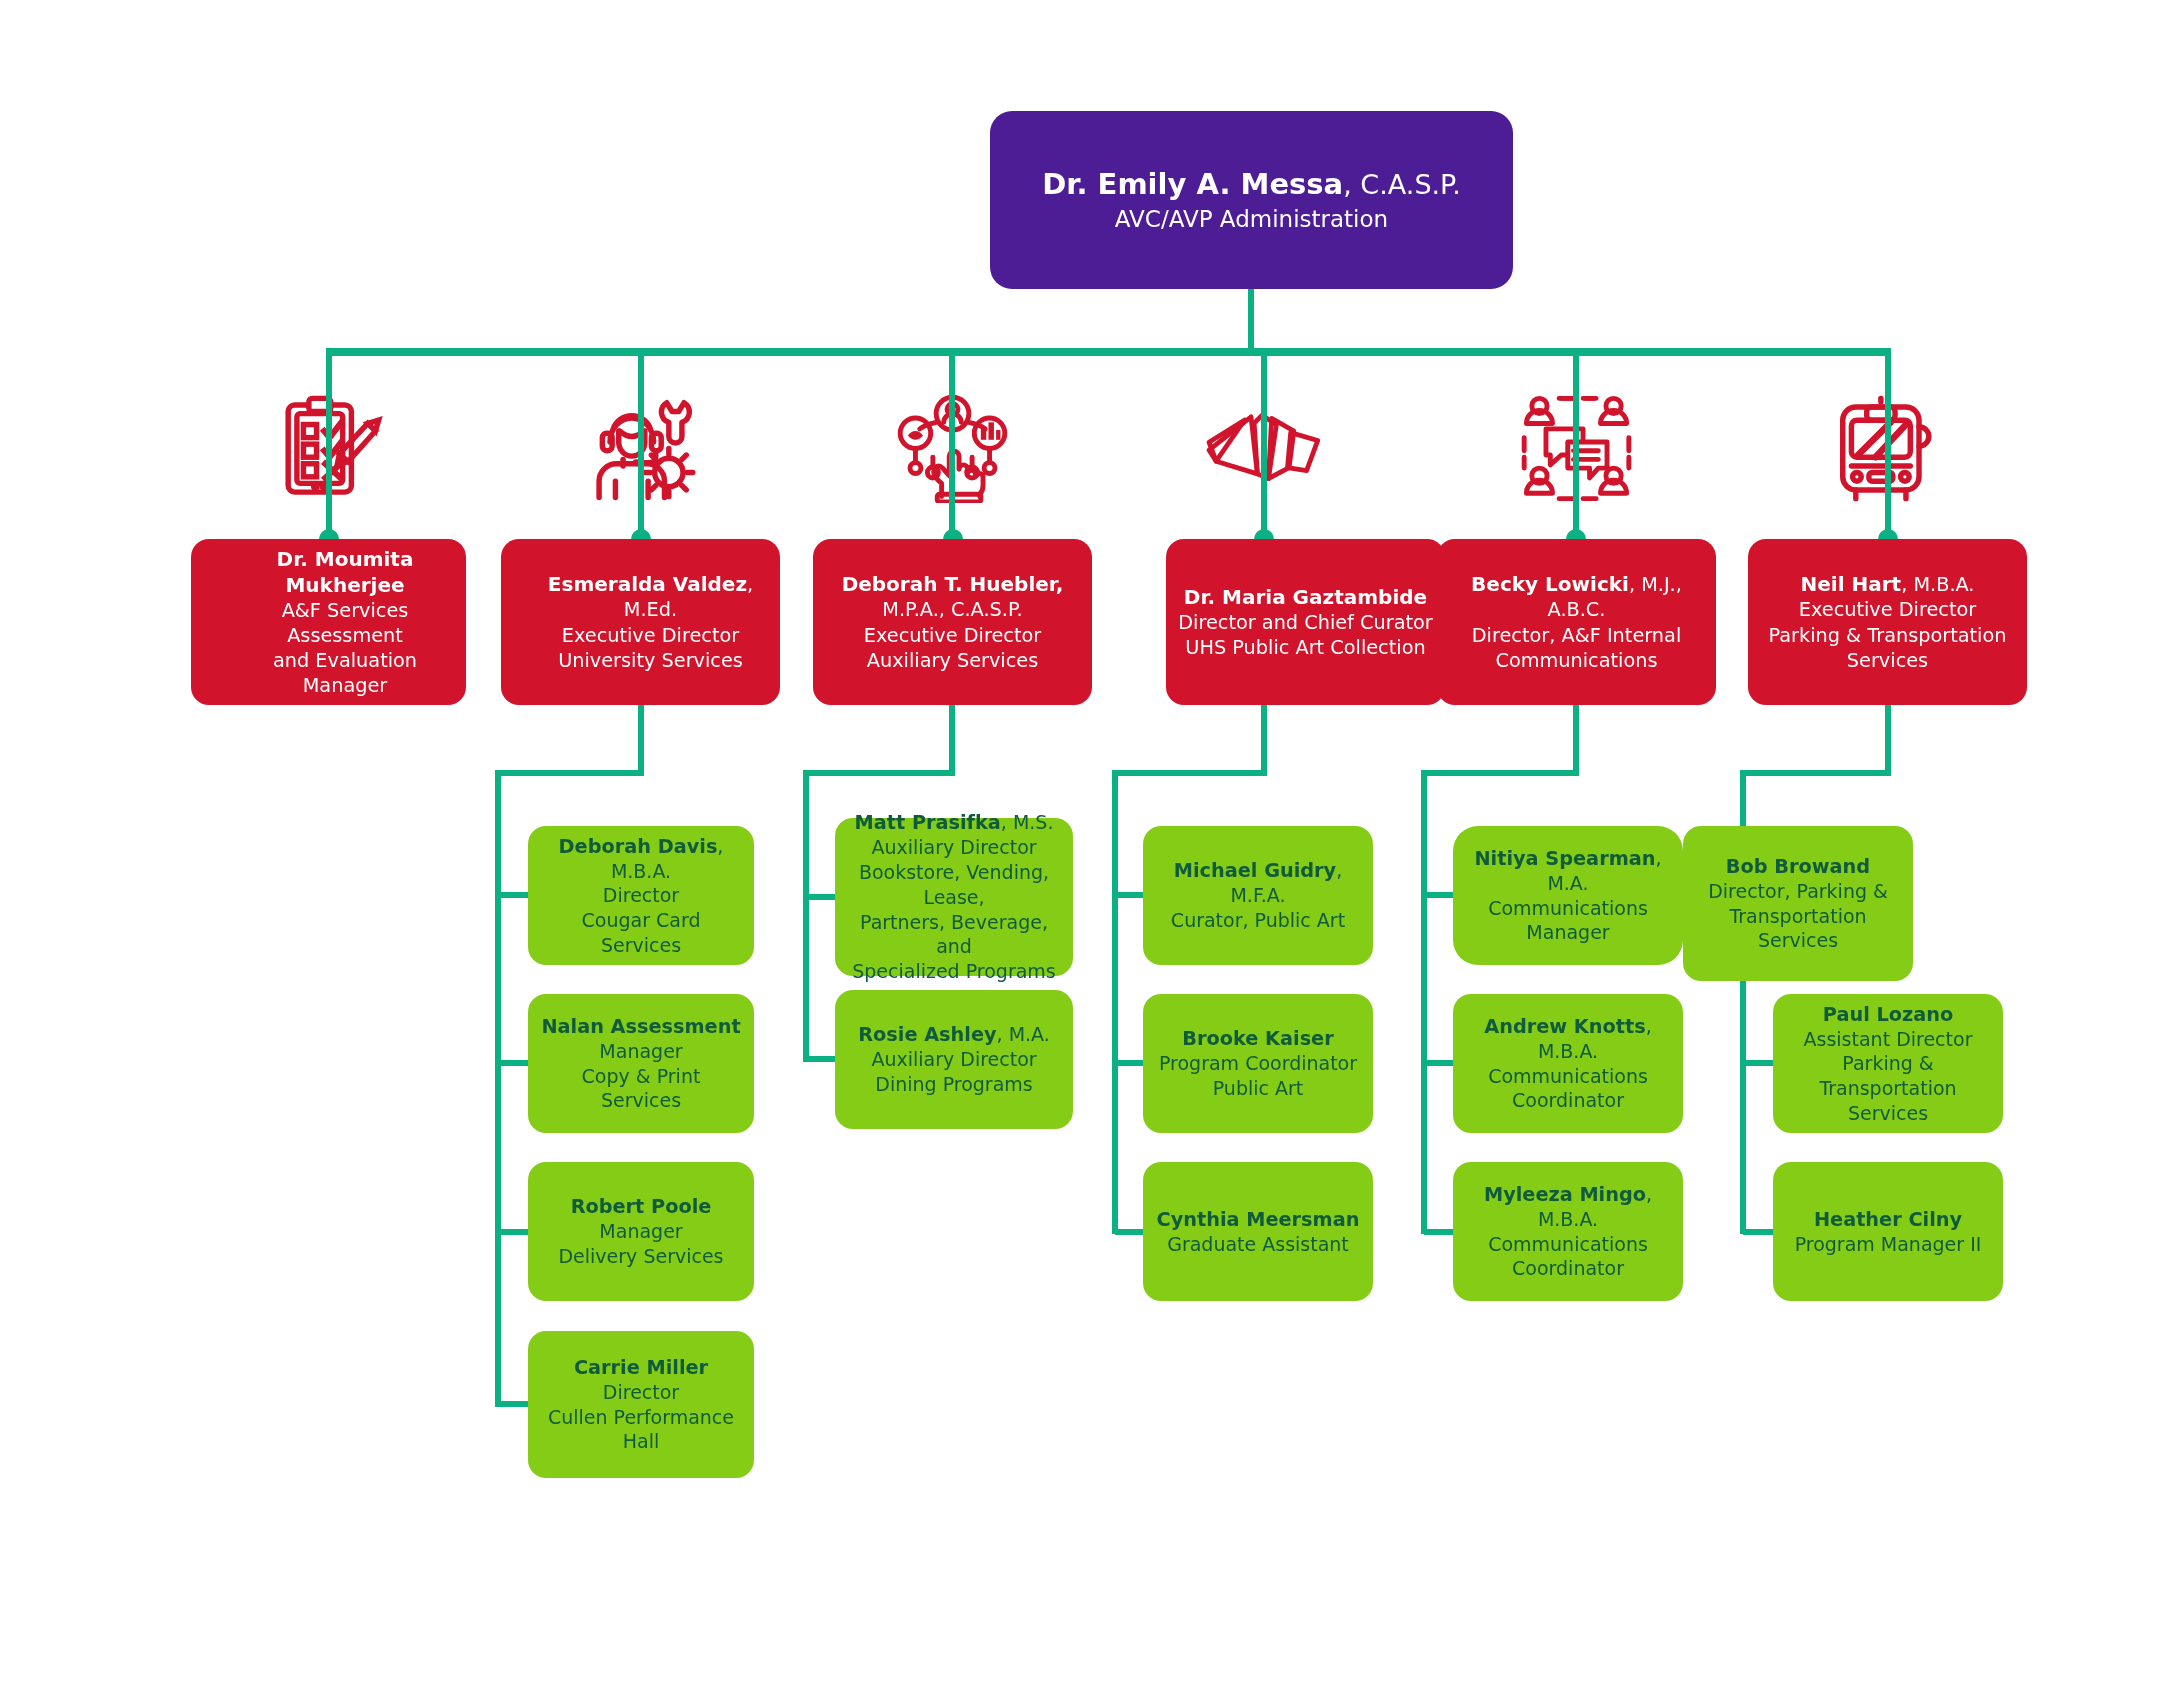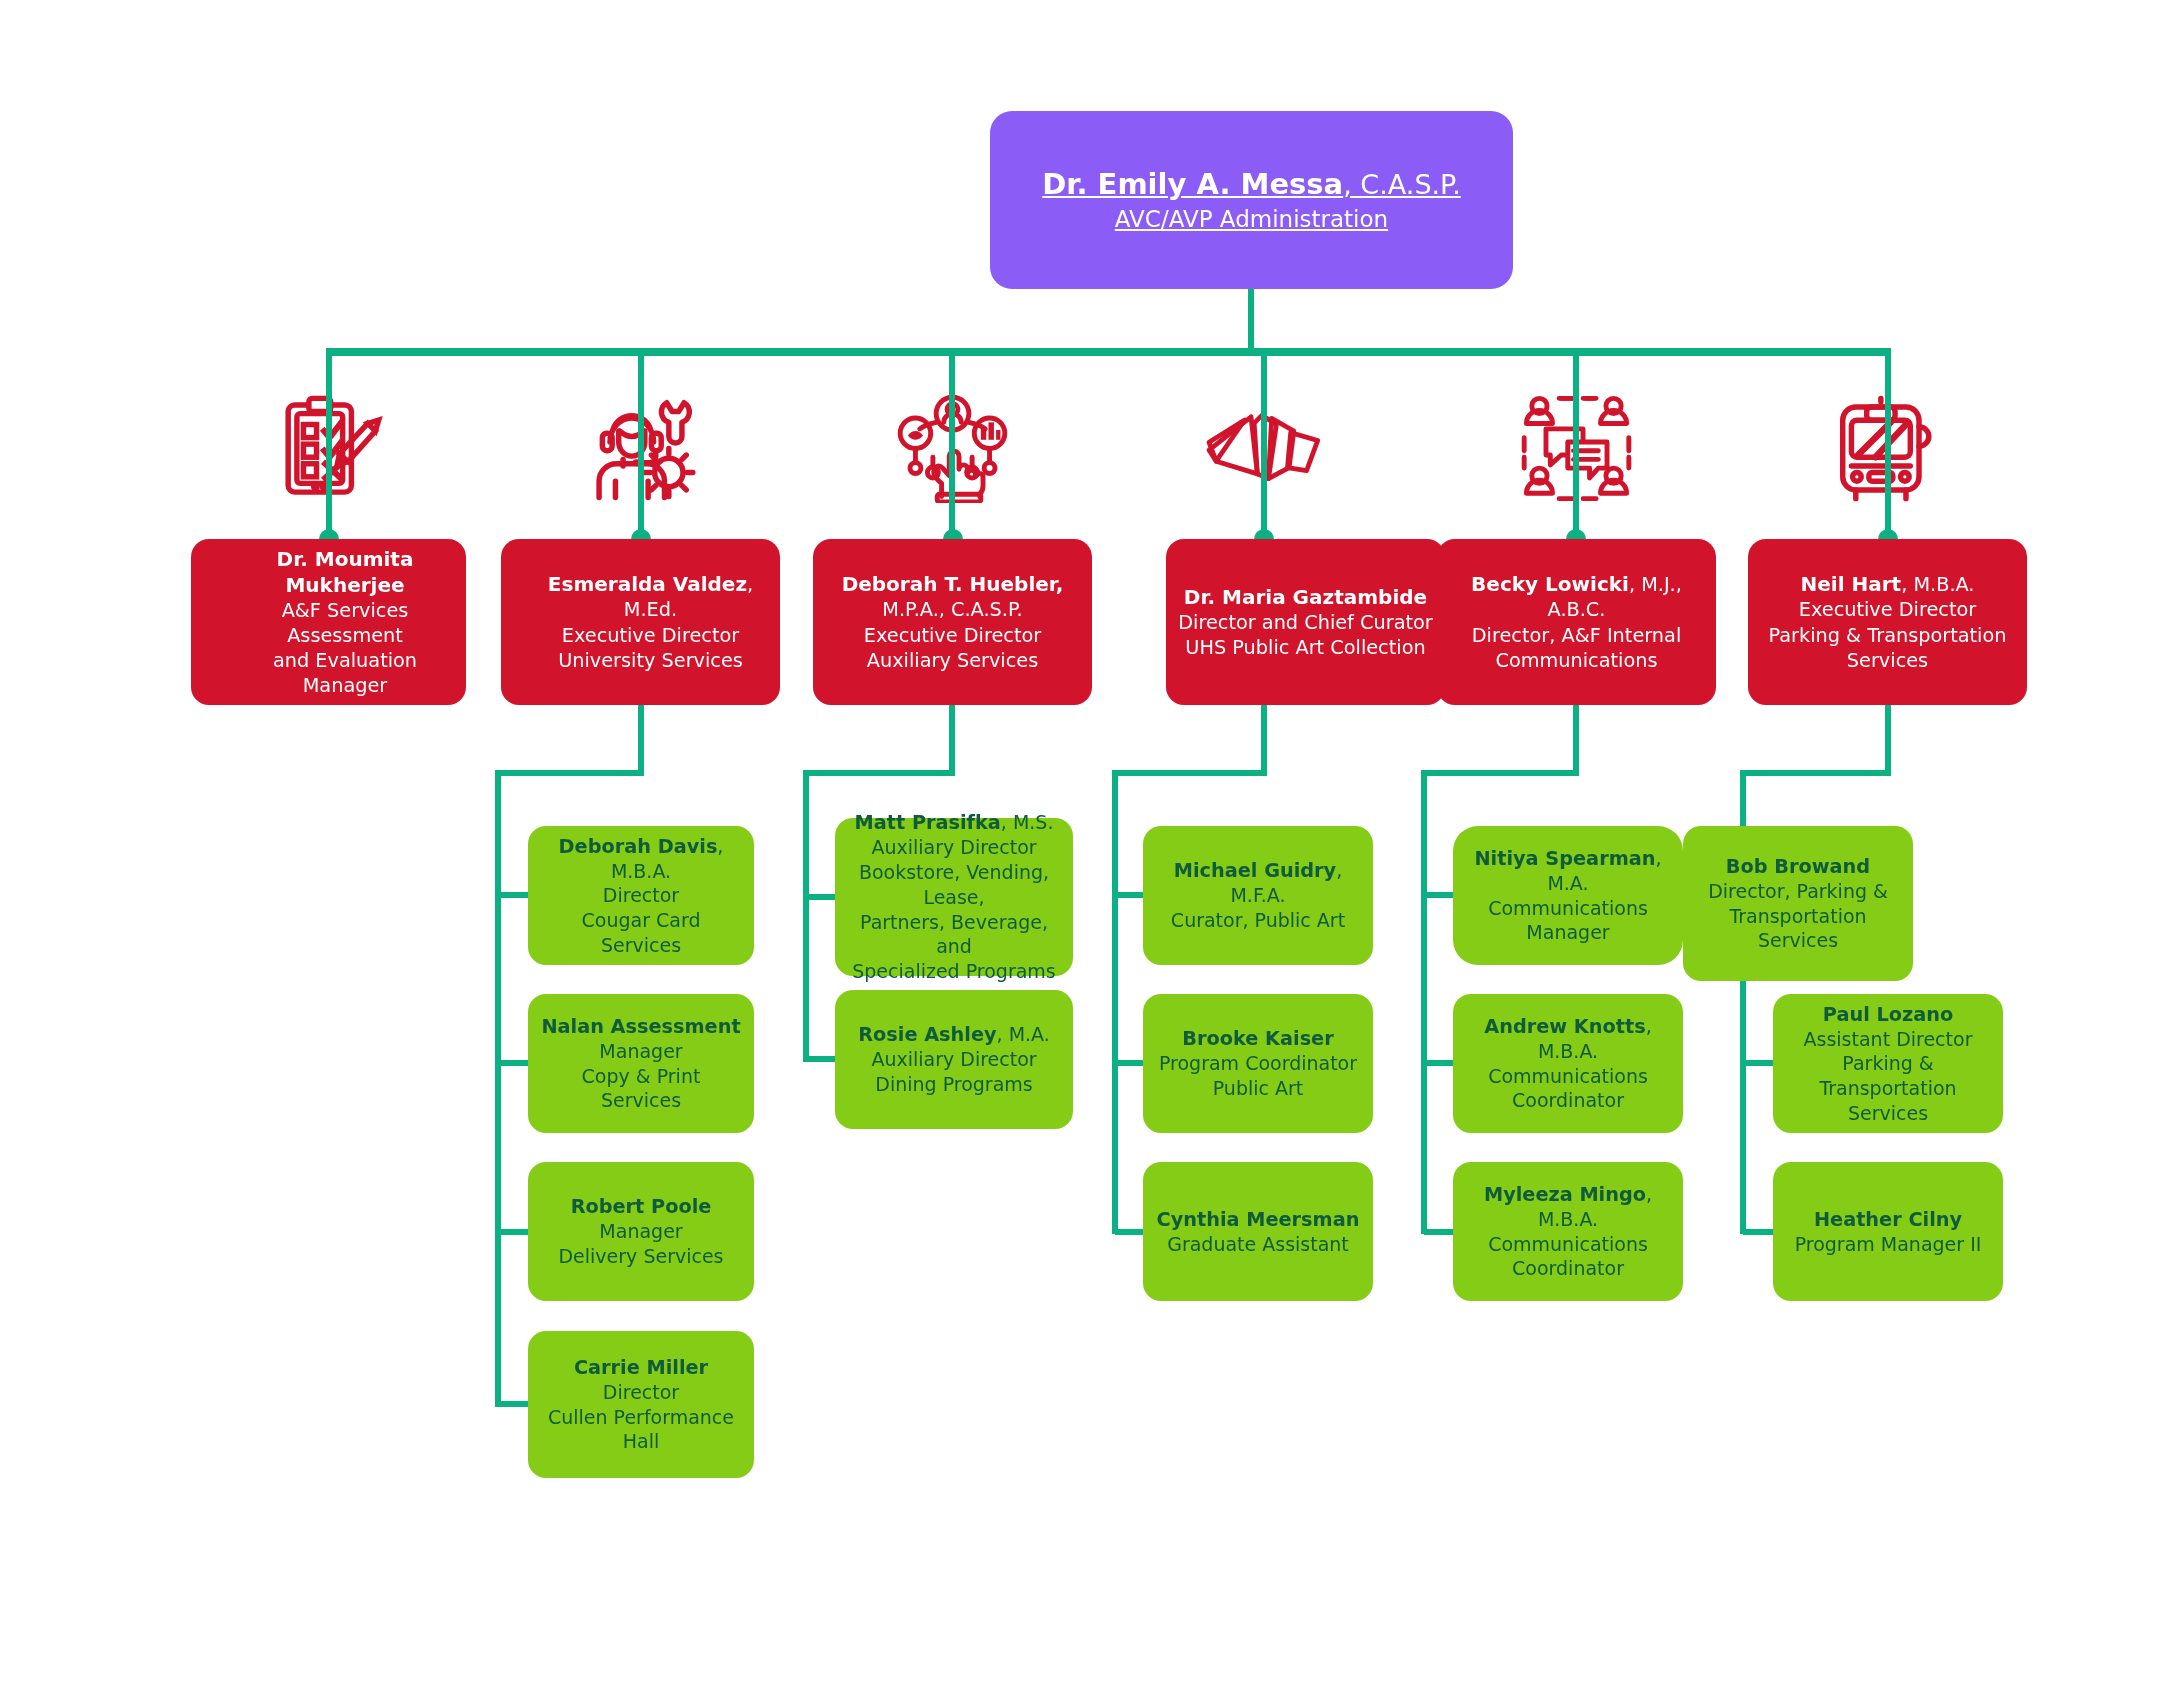--- a/index.html
+++ b/index.html
@@ -25,26 +25,25 @@
     align-items: center;
     justify-content: center;
     text-align: center;
     padding: 10px 12px;
     line-height: 1.30;
   }
   .box .ln { display: block; width: 100%; }
   .box .nm { font-weight: bold; }
 
   .box-root {
-    background: #8b5cf6;
+    background: #4c1d95;
     color: #ffffff;
     border-radius: 22px;
     font-size: 27px;
     line-height: 1.38;
-    text-decoration: underline;
   }
   .box-root .nm { font-size: 29px; }
   .box-root .sub { font-size: 23px; }
 
   .box-red {
     background: #d2132c;
     color: #ffffff;
     font-size: 19.3px;
   }
   .box-red .nm { font-size: 20px; }

